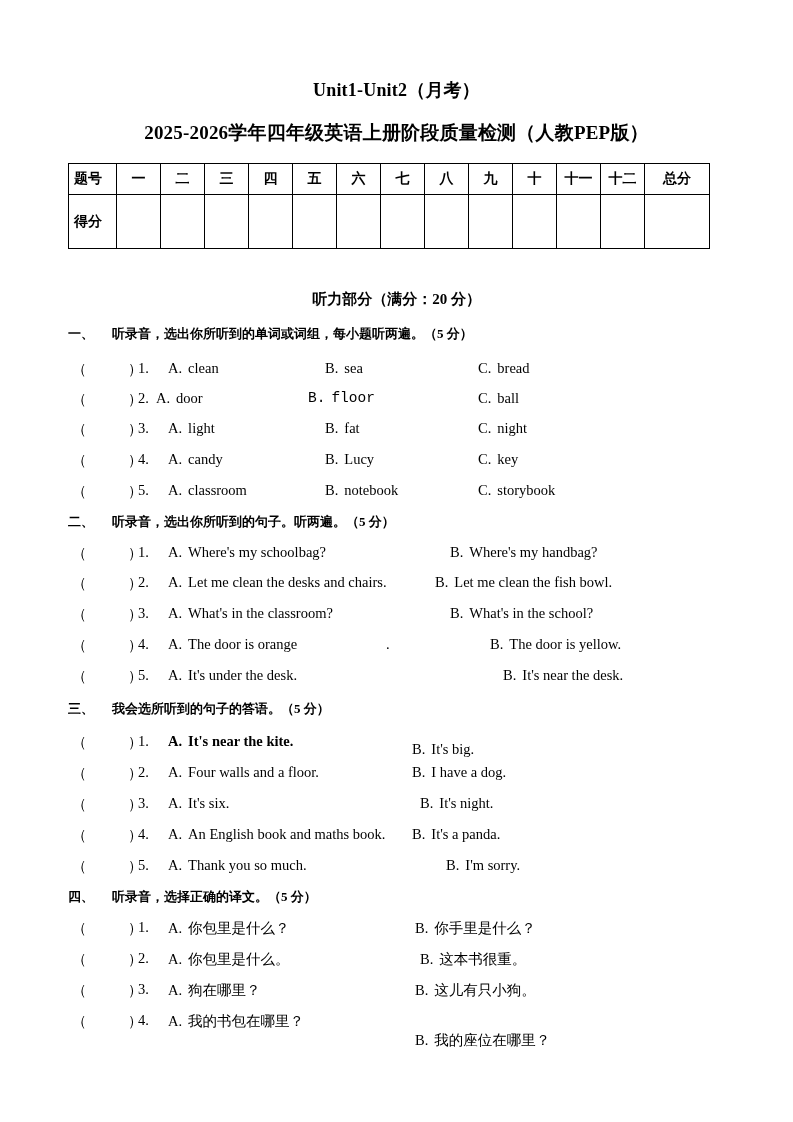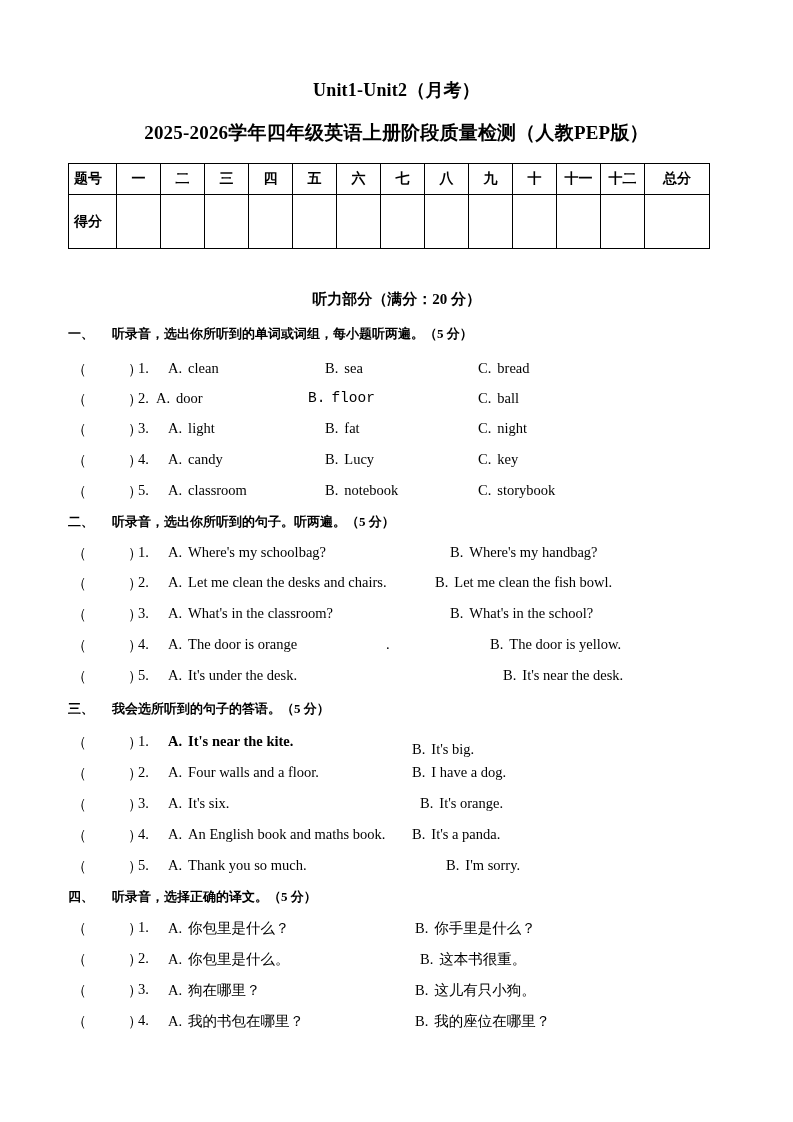--- a/index.html
+++ b/index.html
@@ -286,21 +286,21 @@
     <span class="qnum">2.</span>
     <span class="opt" style="left:100px;"><span class="mark">A.</span><span>Four walls and a floor.</span></span>
     <span class="opt" style="left:344px;"><span class="mark">B.</span><span>I have a dog.</span></span>
   </div>
 
   <div class="qrow" style="top:795px;">
     <span class="paren-open">（</span>
     <span class="paren-close">）</span>
     <span class="qnum">3.</span>
     <span class="opt" style="left:100px;"><span class="mark">A.</span><span>It's six.</span></span>
-    <span class="opt" style="left:352px;"><span class="mark">B.</span><span>It's orange.</span></span>
+    <span class="opt" style="left:352px;"><span class="mark">B.</span><span>It's night.</span></span>
   </div>
 
   <div class="qrow" style="top:826px;">
     <span class="paren-open">（</span>
     <span class="paren-close">）</span>
     <span class="qnum">4.</span>
     <span class="opt" style="left:100px;"><span class="mark">A.</span><span>An English book and maths book.</span></span>
     <span class="opt" style="left:344px;"><span class="mark">B.</span><span>It's a panda.</span></span>
   </div>
 
@@ -338,16 +338,16 @@
     <span class="qnum">3.</span>
     <span class="opt" style="left:100px;"><span class="mark">A.</span><span>狗在哪里？</span></span>
     <span class="opt" style="left:347px;"><span class="mark">B.</span><span>这儿有只小狗。</span></span>
   </div>
 
   <div class="qrow" style="top:1012px;">
     <span class="paren-open">（</span>
     <span class="paren-close">）</span>
     <span class="qnum">4.</span>
     <span class="opt" style="left:100px;"><span class="mark">A.</span><span>我的书包在哪里？</span></span>
-    <span class="opt" style="left:347px;"><span class="mark">B.</span><span>我的座位在哪里？</span></span>
+    <span class="opt" style="left:347px;margin-top:19px;"><span class="mark">B.</span><span>我的座位在哪里？</span></span>
   </div>
 
 </div>
 
 </body></html>

